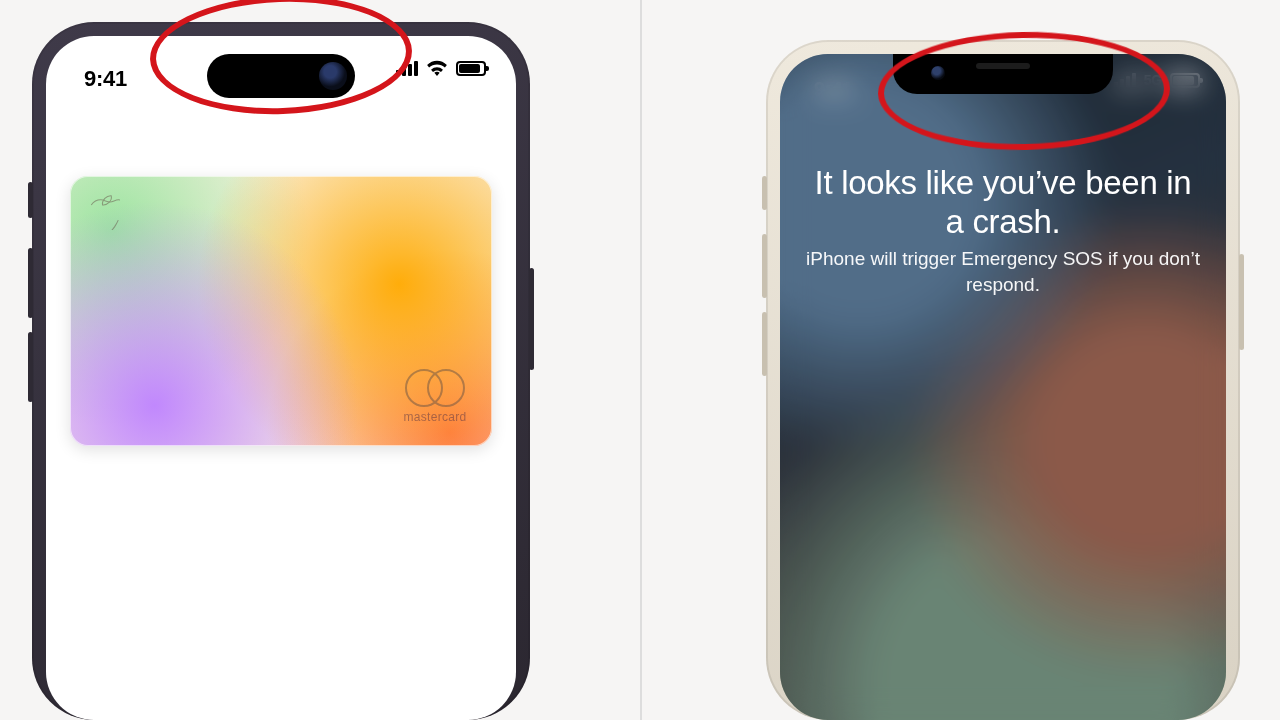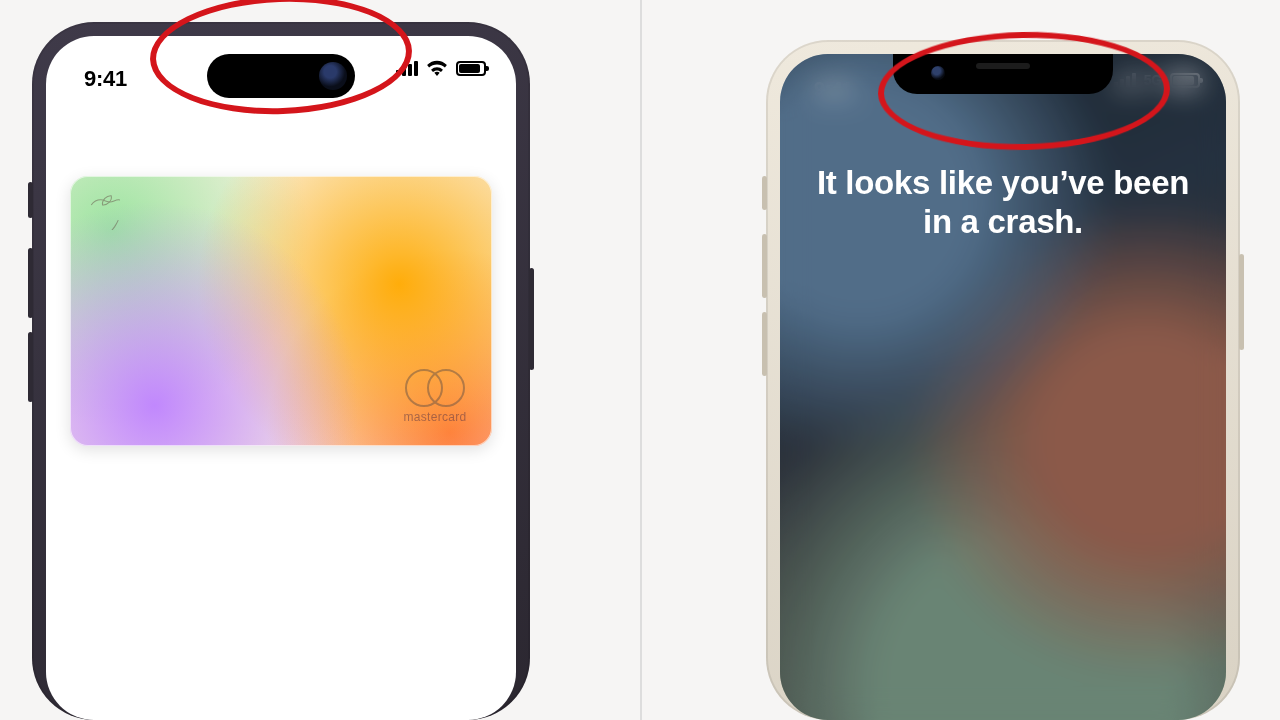--- a/index.html
+++ b/index.html
@@ -168,21 +168,21 @@
   .right .status-left{ color:#fff; left:34px; top:18px; font-size:20px; font-weight:600;}
   .right .status-right{ color:#fff; right:26px; top:18px; gap:8px;}
   .right .net-label{ font-size:14px; font-weight:600; letter-spacing:-.2px;}
 
   .crash-msg{
     position:absolute; z-index:2;
     left:26px; right:26px; top:110px;
     text-align:center; color:#fff;
   }
   .crash-msg h1{
-    font-size:33px; line-height:1.18; font-weight:700; letter-spacing:-.3px;
+    font-size:33px; line-height:1.18; font-weight:400; letter-spacing:-.3px;
     margin-bottom:4px;
   }
   .crash-msg p{
     font-size:19px; line-height:1.35; font-weight:400; opacity:.95;
   }
 
   
   .anno {
     position:absolute;
     border: 6px solid #d4151b;
@@ -272,19 +272,20 @@
           <span></span>
         </span>
       <span class="net-label">5G</span>
       <span class="battery">
           <span class="fill"></span>
         </span>
     </div>
 
     <div class="crash-msg">
       <h1>It looks like you’ve been in a crash.</h1>
+      <p>iPhone will trigger Emergency SOS if you don’t respond.</p>
     </div>
 
   </div>
 </div>
 
 <div class="anno a1"></div>
 <div class="anno a2"></div>
 
 </body></html>

